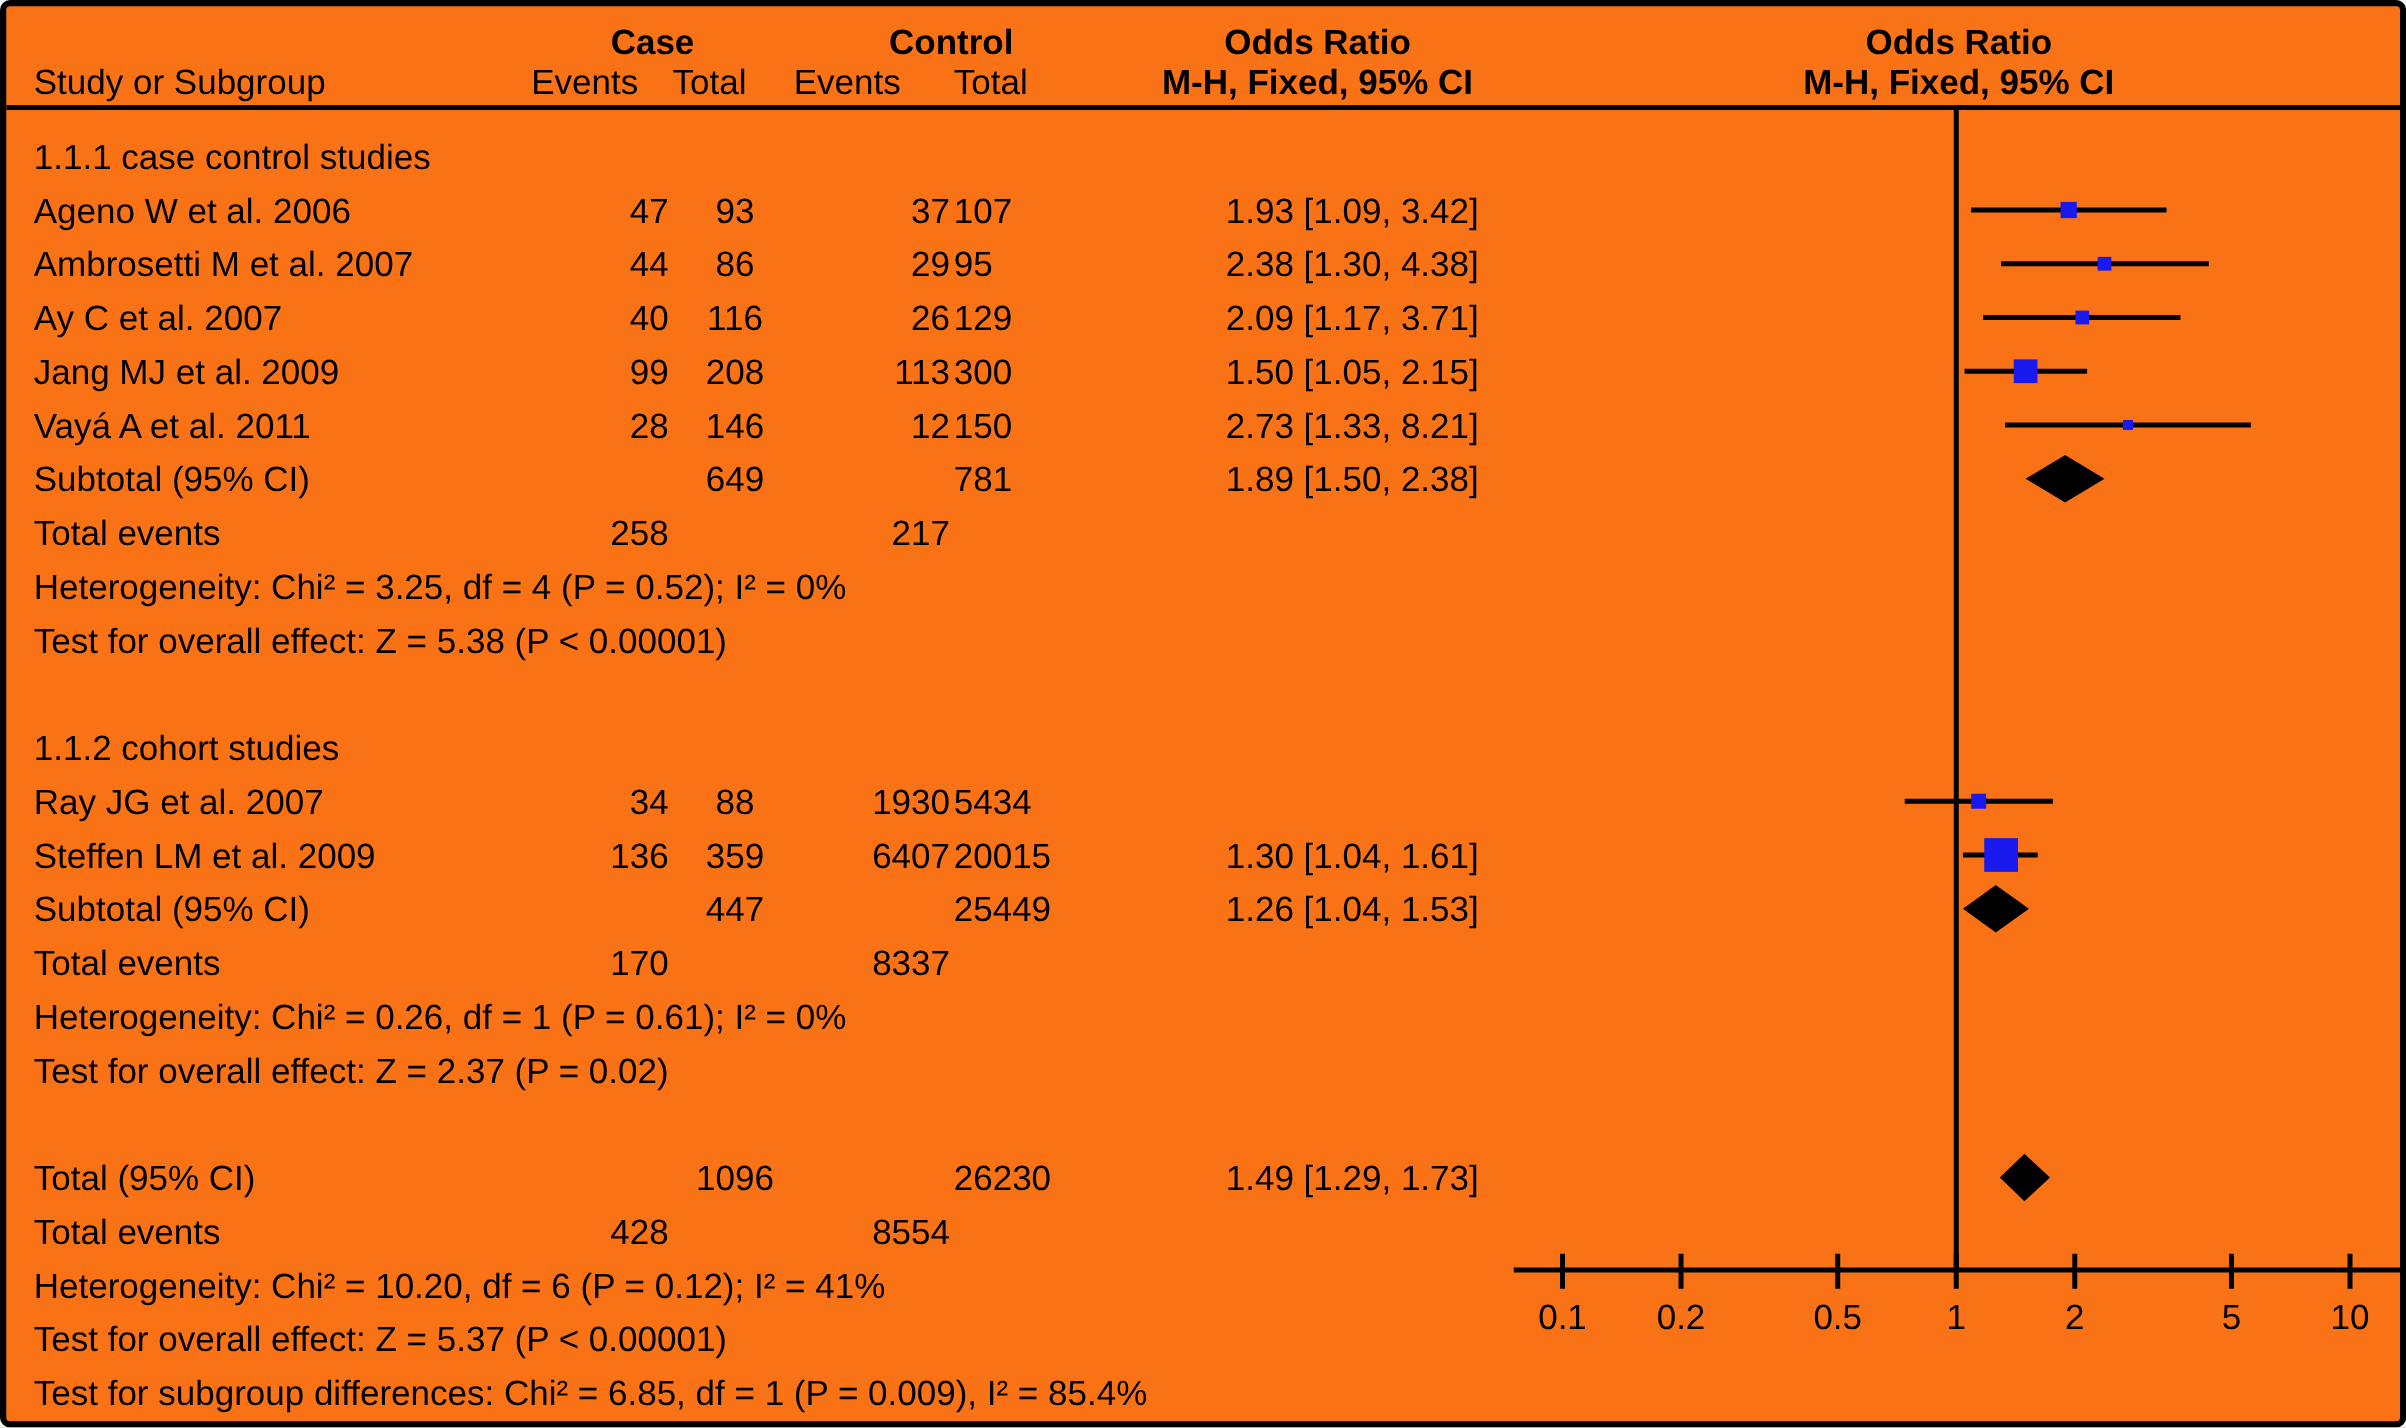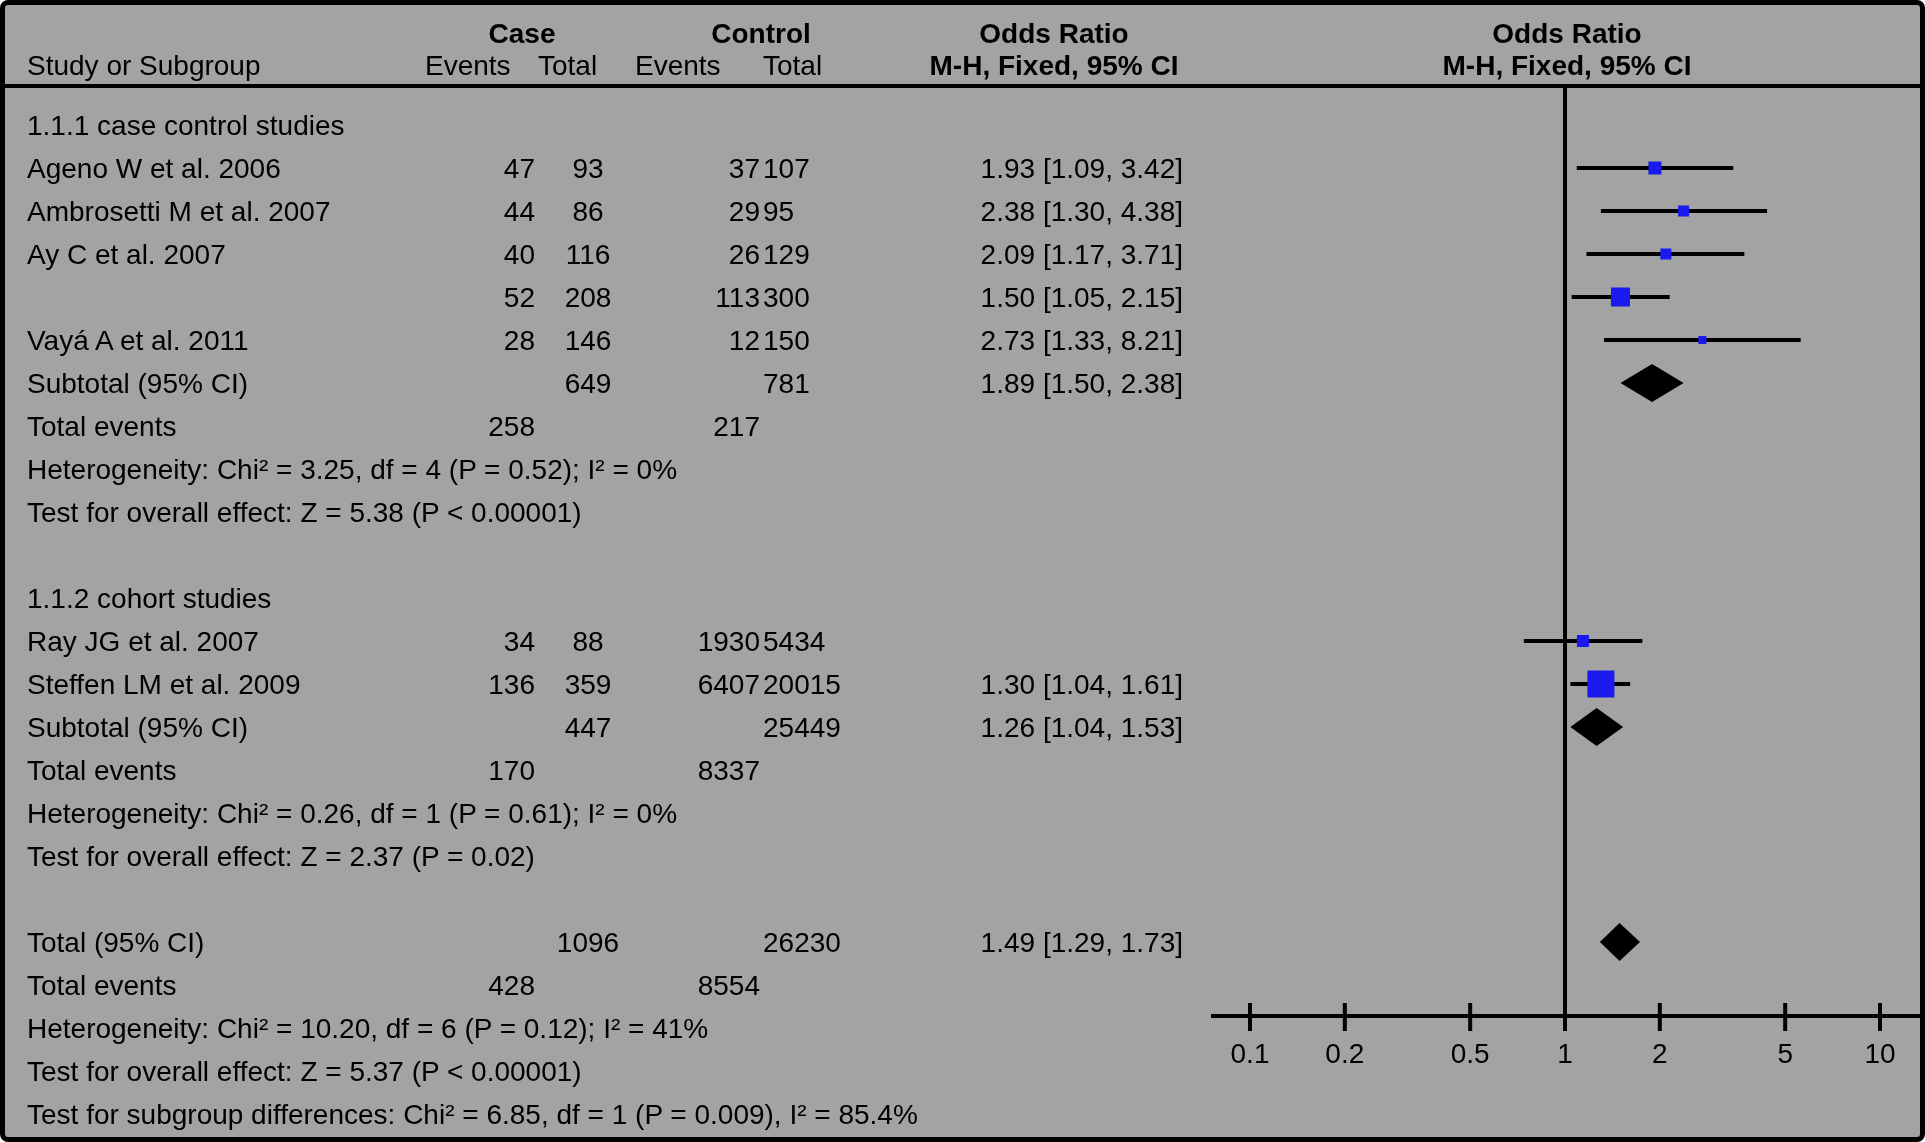--- a/index.html
+++ b/index.html
@@ -1,20 +1,20 @@
 <!DOCTYPE html>
 <html><head>
 <meta charset="utf-8">
 <style>
   html,body{margin:0;padding:0;background:#fff;}
   .frame{
     position:relative;
     width:1925px;height:1142px;
     box-sizing:border-box;
-    background:#a3a3a3;
+    background:#f97316;
     border:5px solid #000;
     border-radius:8px;
     font-family:"Liberation Sans", sans-serif;
     font-size:28px;color:#000;
     overflow:hidden;
   }
   .b{font-weight:normal;}
   .hc{position:absolute;transform:translateX(-50%);white-space:nowrap;font-weight:bold;line-height:34px;}
   .cell{position:absolute;white-space:nowrap;line-height:34px;}
   .num{text-align:left;}
@@ -74,21 +74,22 @@
       </div>
       <div class="row" style="top: 228px;">
         <span class="c-study">Ay C et al. 2007</span>
         <span class="c-ce">40</span>
         <span class="c-ct">116</span>
         <span class="c-ke">26</span>
         <span class="c-kt">129</span>
         <span class="c-or">2.09 [1.17, 3.71]</span>
       </div>
       <div class="row" style="top: 271px;">
-        <span class="c-ce">52</span>
+        <span class="c-study">Jang MJ et al. 2009</span>
+        <span class="c-ce">99</span>
         <span class="c-ct">208</span>
         <span class="c-ke">113</span>
         <span class="c-kt">300</span>
         <span class="c-or">1.50 [1.05, 2.15]</span>
       </div>
       <div class="row" style="top: 314px;">
         <span class="c-study">Vayá A et al. 2011</span>
         <span class="c-ce">28</span>
         <span class="c-ct">146</span>
         <span class="c-ke">12</span>

